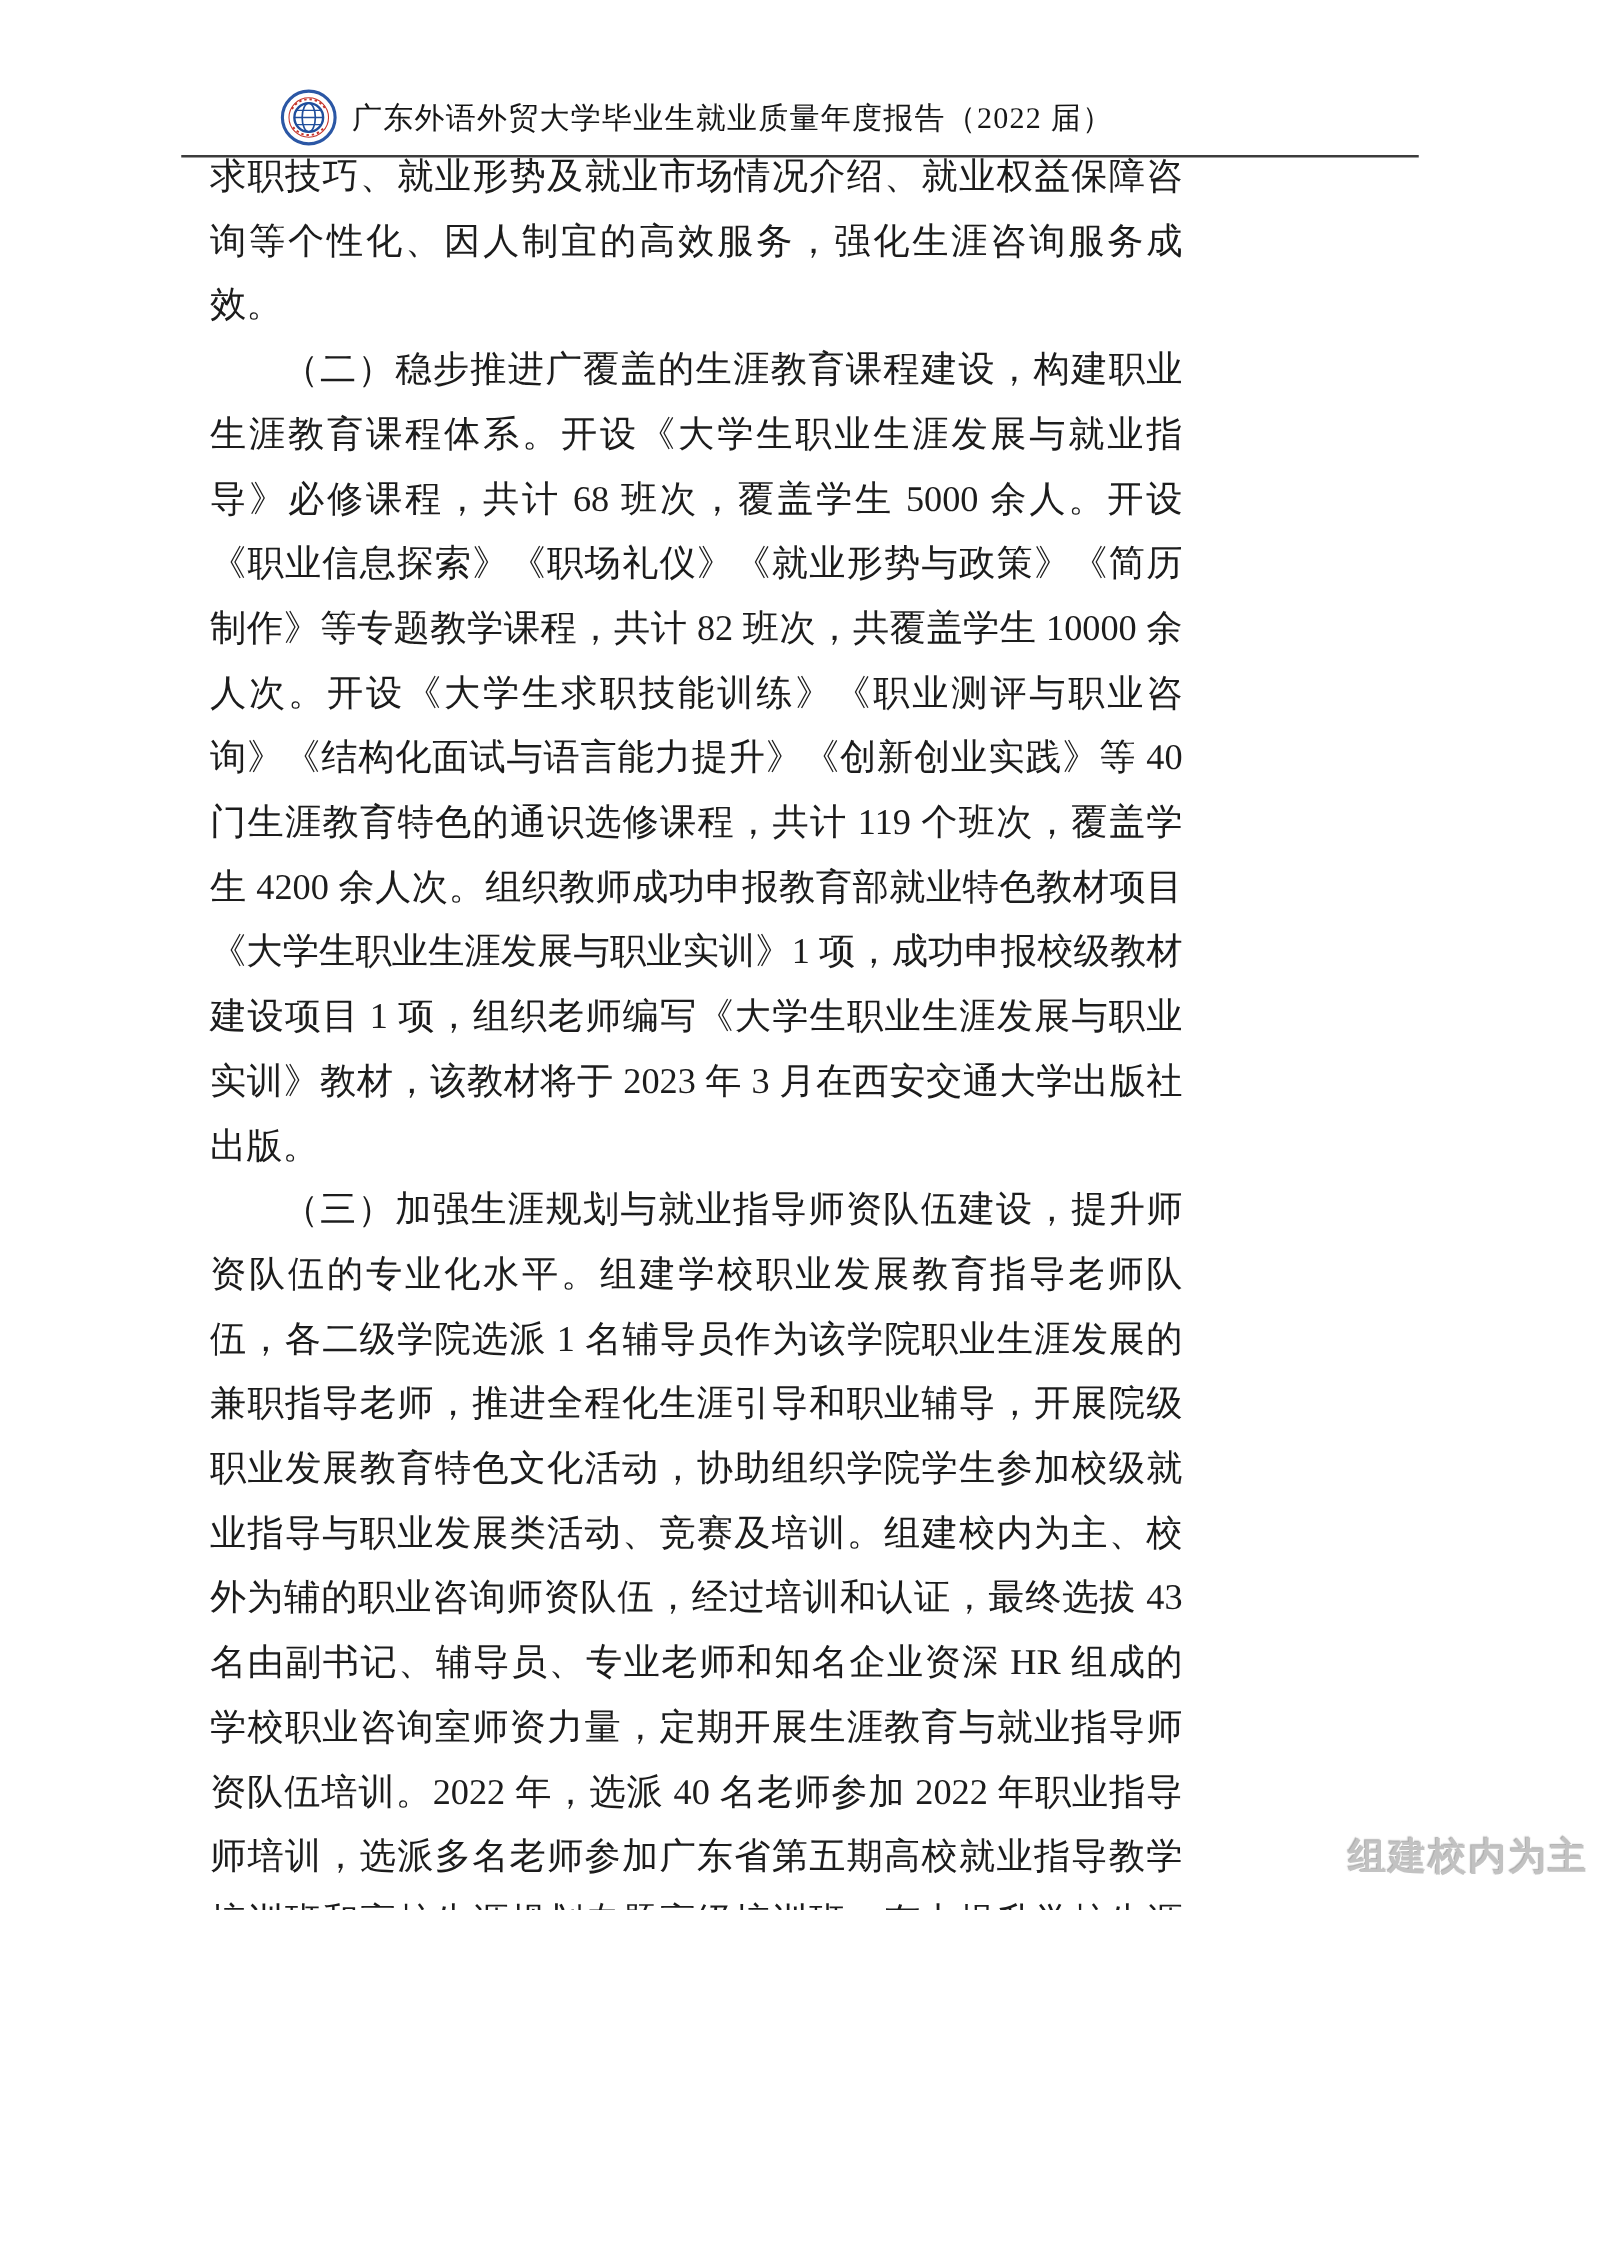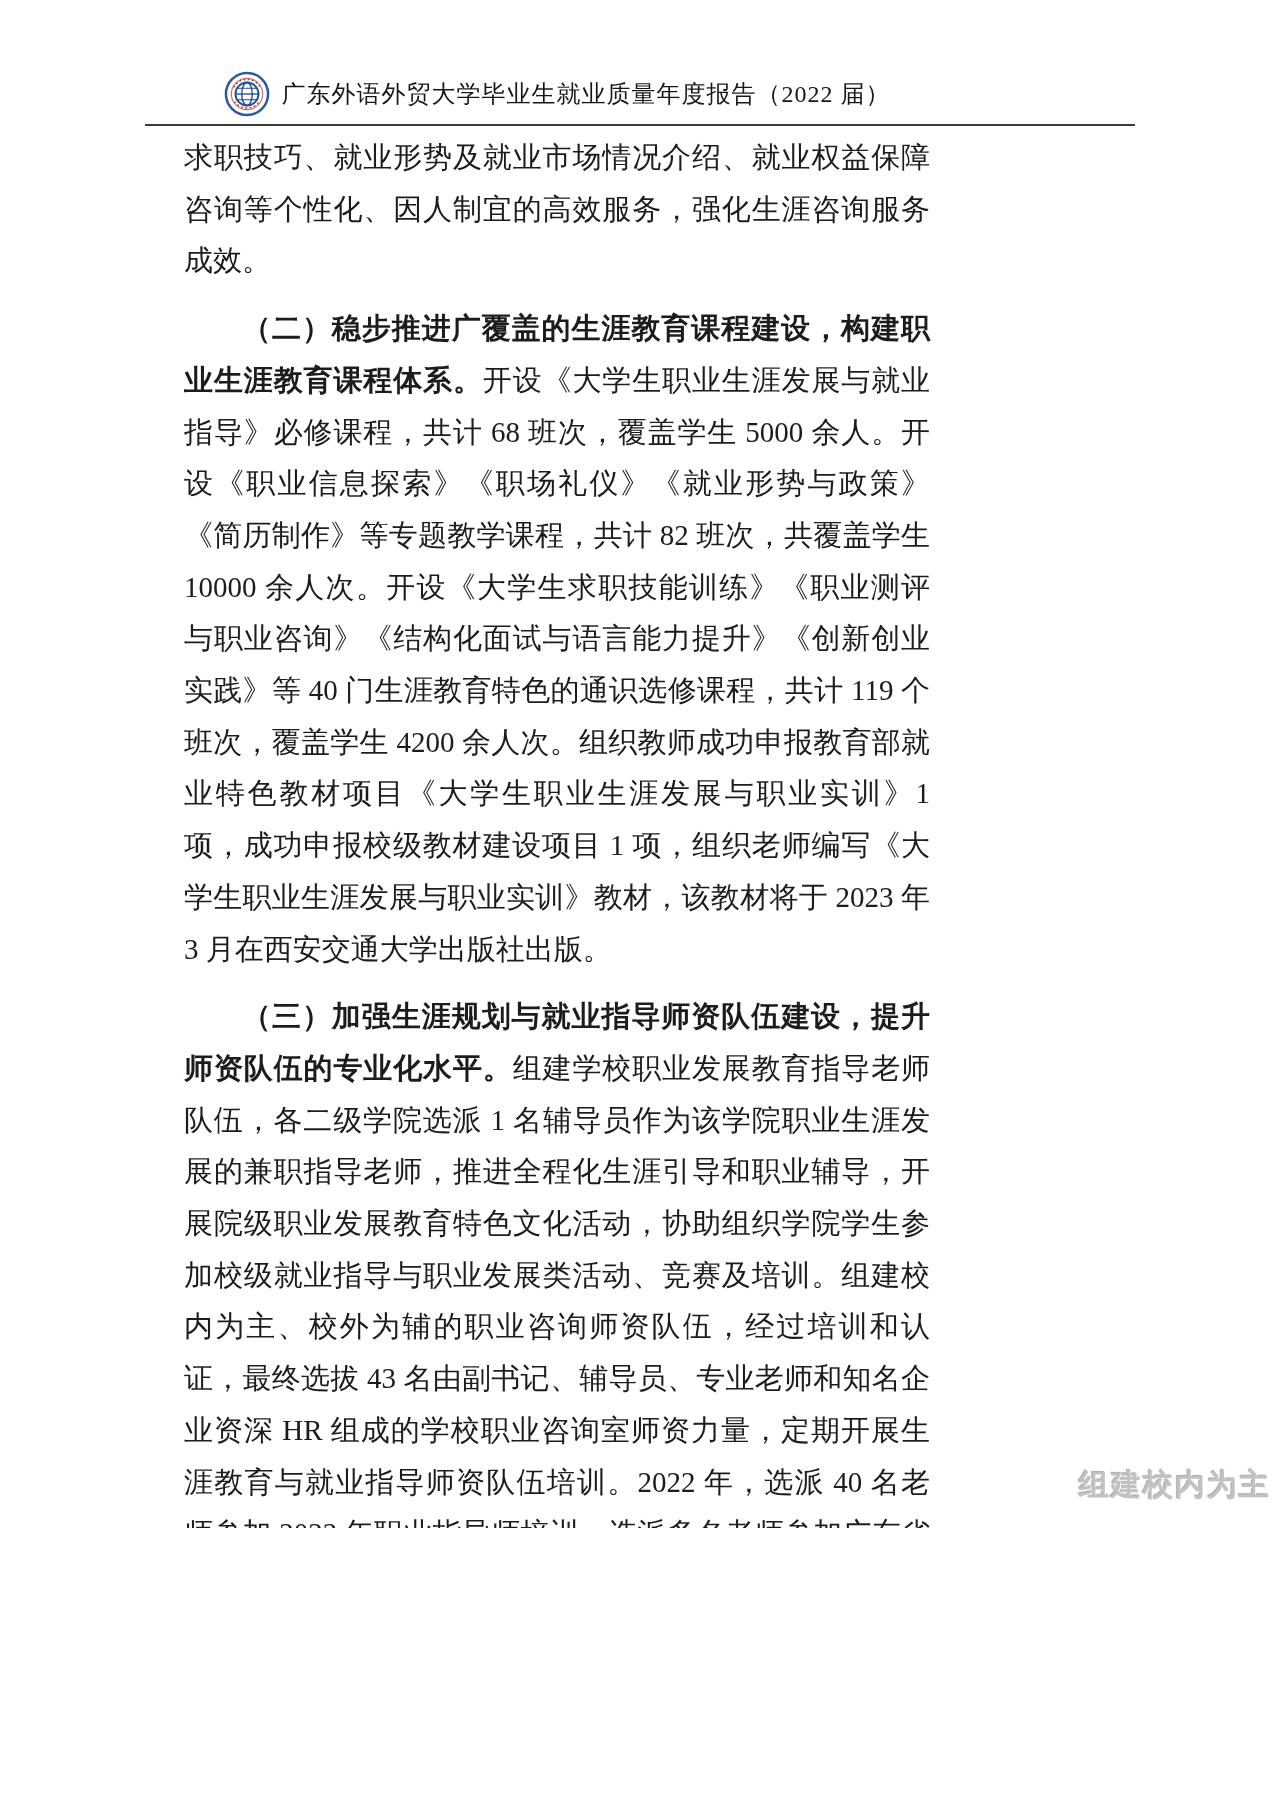--- a/index.html
+++ b/index.html
@@ -51,30 +51,30 @@
   }
 
   
   .page-body {
     position: absolute;
     top: 116px;
     left: 168px;
     width: 778px;
   }
   .para {
-    margin: 16px;
+    margin: 0;
     font-size: 29px;
     line-height: 51.7px;
     text-align: justify;
     text-justify: inter-ideograph;
     color: #1c1c1c;
     word-break: break-all;
   }
   .para.indent { text-indent: 2em; }
-  .para .lead { font-weight: 700; }
+  .para .lead { font-weight: 400; }
 
   
   .page-footer {
     position: absolute;
     top: 1668px;
     left: 168px;
     width: 778px;
     text-align: center;
     font-size: 22px;
     letter-spacing: 4px;

